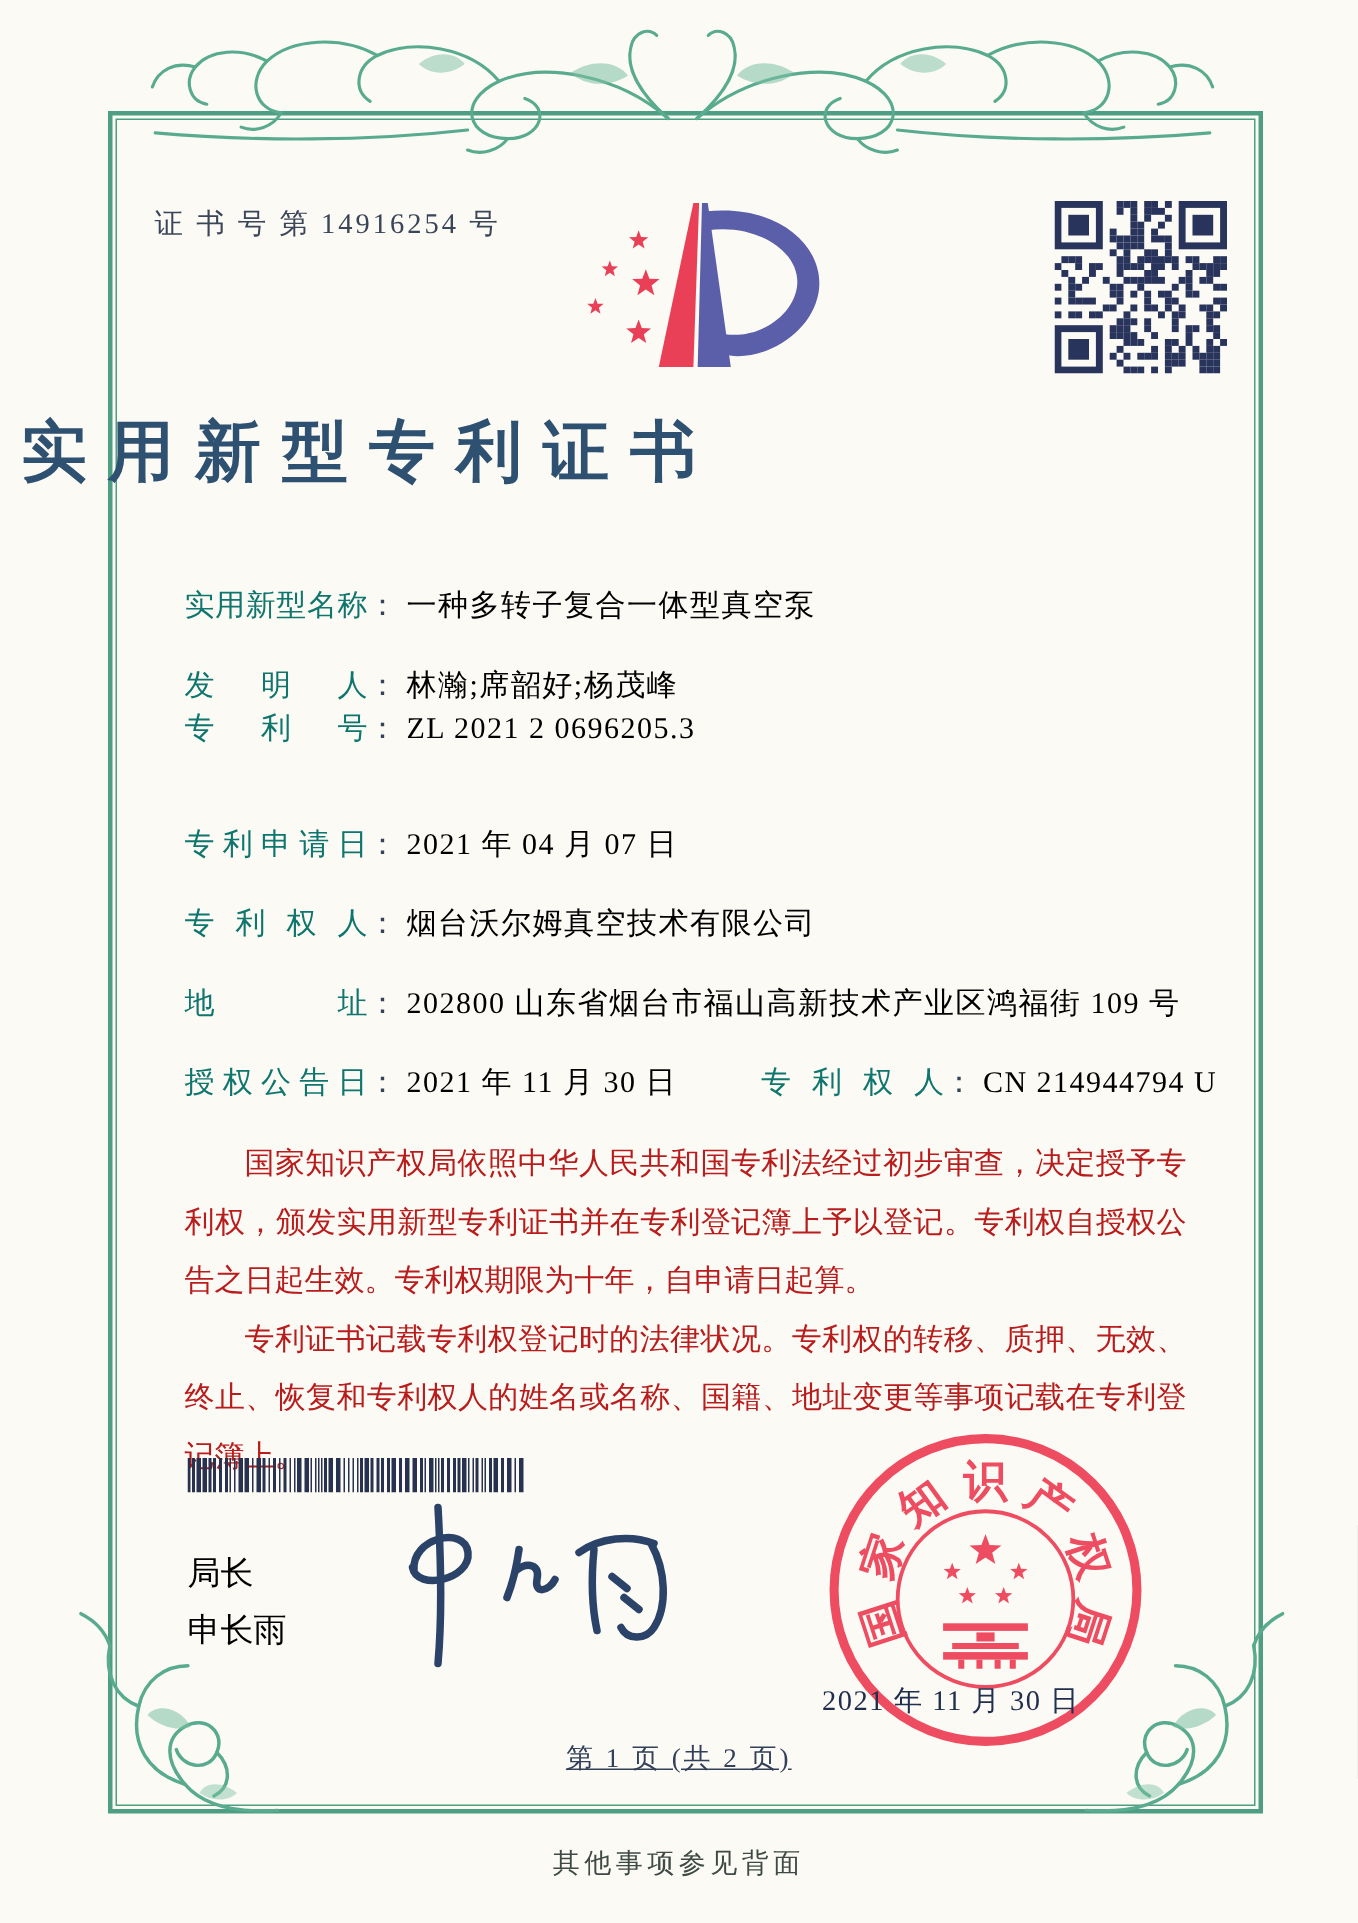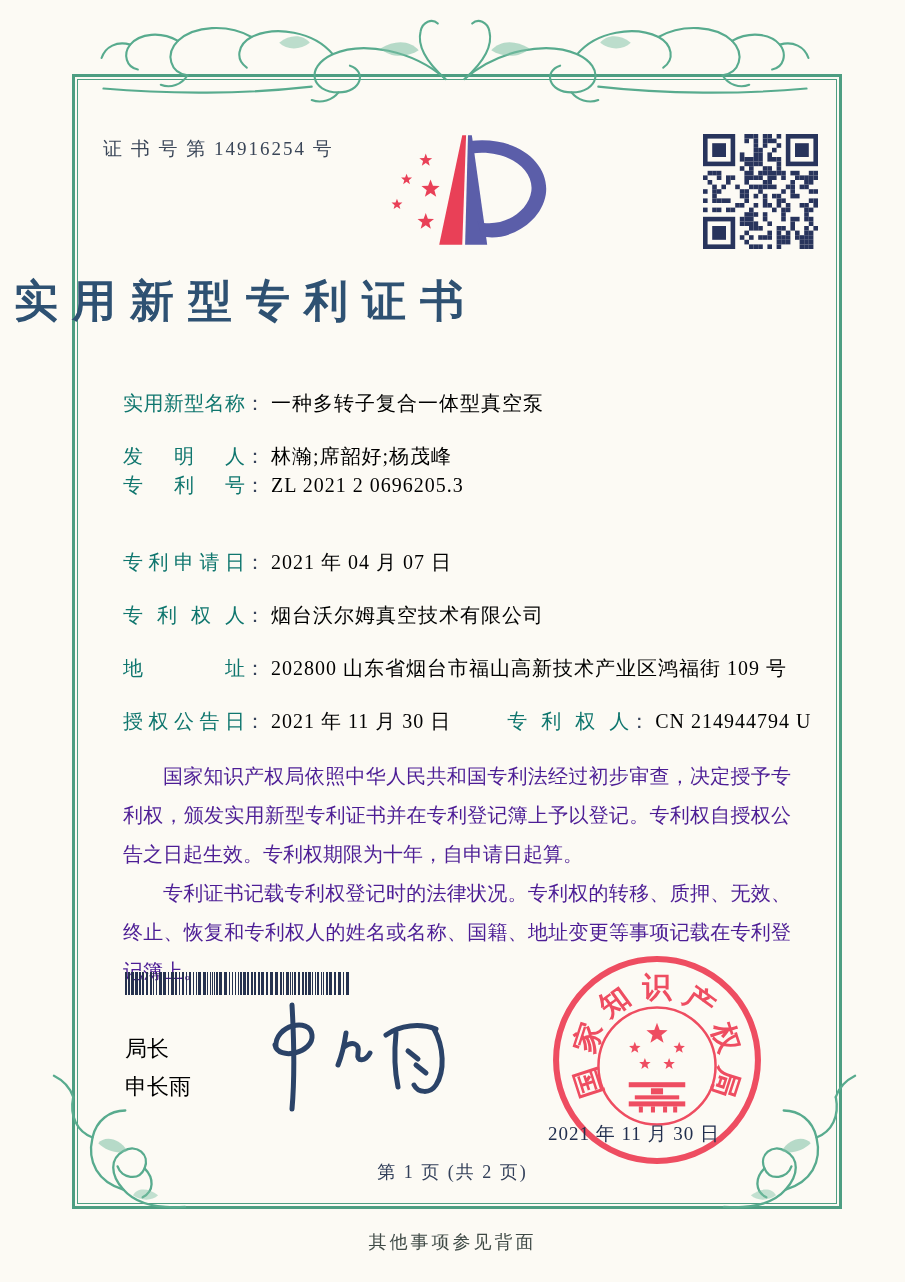--- a/index.html
+++ b/index.html
@@ -36,35 +36,35 @@
   .flabel{
     display:inline-block;width:122px;text-align:justify;text-align-last:justify;
     vertical-align:top;color:#0f766e;
   }
   .colon{display:inline-block;margin-right:6px;}
   .fvalue{letter-spacing:1px;color:#000000;}
   .grant2{margin-left:56px;}
   
   .paras{
     position:absolute;left:123px;top:757px;width:668px;font-size:20px;
-    line-height:39px;color:#4c1d95;text-align:justify;font-family:Liberation Serif, serif;
+    line-height:39px;color:#b91c1c;text-align:justify;font-family:Liberation Serif, serif;
   }
   .paras p{margin:0;text-indent:2em;}
   
   .barcode{position:absolute;left:125px;top:972px;width:228px;height:23px;}
   .signer{position:absolute;left:125px;top:1030px;font-size:22px;color:#000000;line-height:38px;}
   .signature{position:absolute;left:248px;top:995px;width:220px;height:120px;}
   .seal{position:absolute;left:550px;top:953px;width:214px;height:214px;opacity:.93;}
   .seal-date{
     position:absolute;left:548px;top:1121px;width:190px;font-size:19px;
     letter-spacing:1px;color:#212f4e;
   }
   .page-indicator{
     position:absolute;left:0;top:1160px;width:100%;text-align:center;
-    font-size:18px;letter-spacing:2px;color:#33405a;
+    font-size:18px;letter-spacing:2px;color:#33405a;text-decoration:underline;
   }
   .footer-note{
     position:absolute;left:0;top:1230px;width:100%;text-align:center;
     font-size:18px;letter-spacing:3px;color:#3f4a46;
   }
 </style>
 </head>
 <body>
 
 <div id="page">

